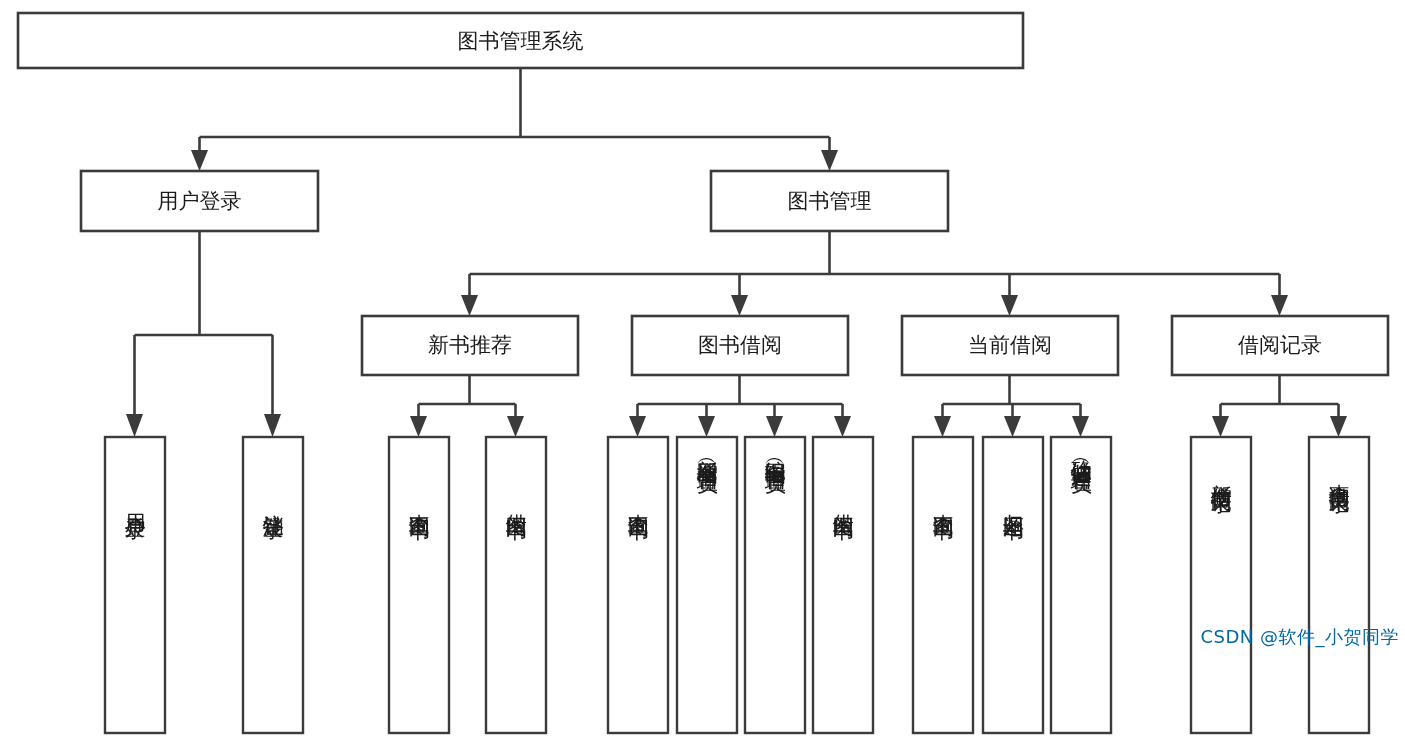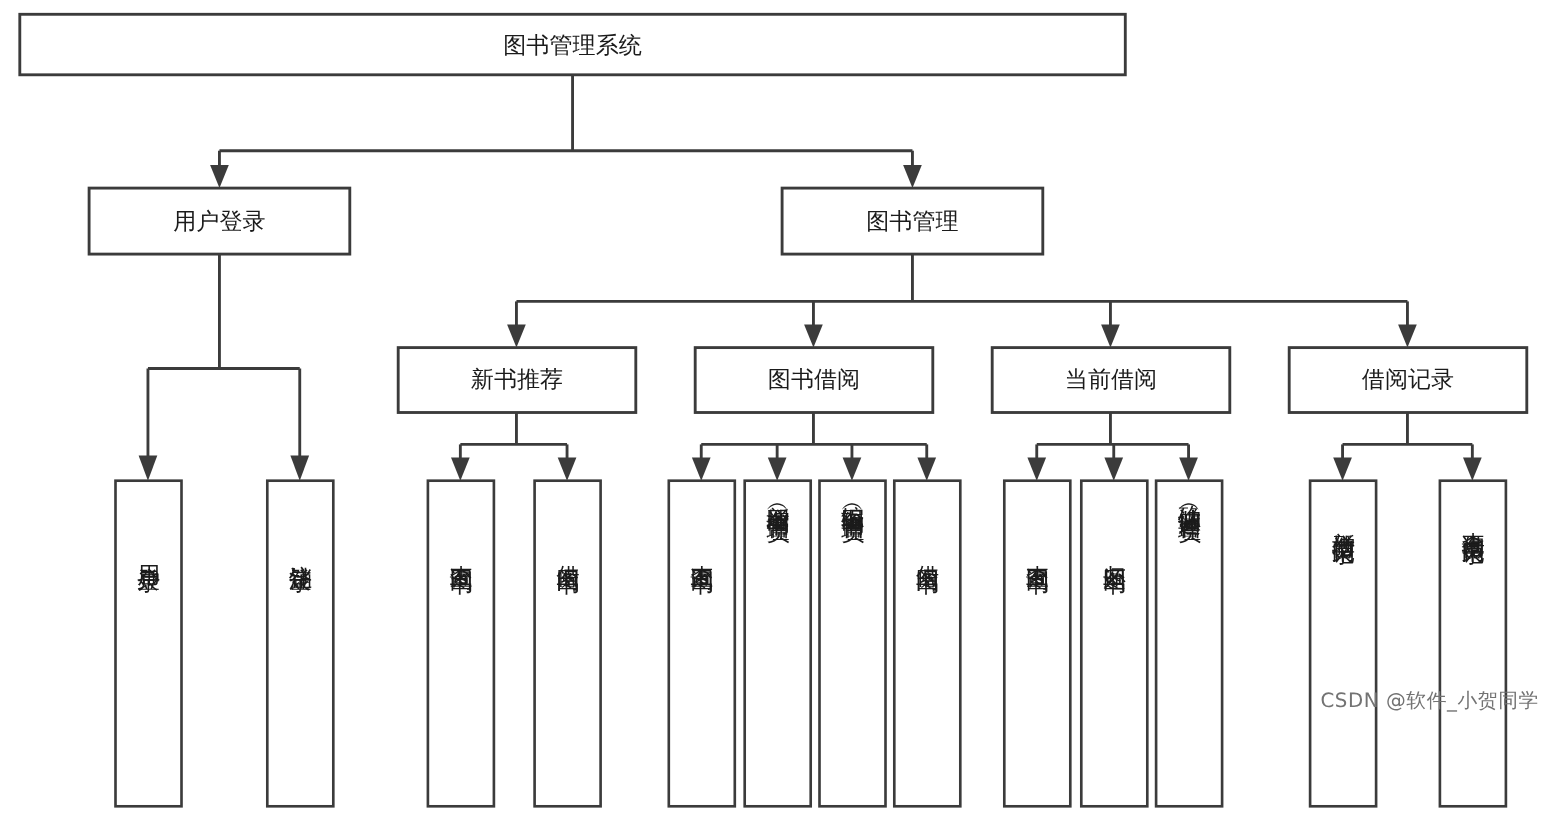--- a/index.html
+++ b/index.html
@@ -70,21 +70,21 @@
     letter-spacing: 2px;
     color: #1b1b1b;
     white-space: nowrap;
   }
   .watermark {
     position: absolute;
     right: 6px;
     bottom: 3px;
     font-family: "DejaVu Sans", "Liberation Sans", sans-serif;
     font-size: 18px;
-    color: #737373;
+    color: #0369a1;
     letter-spacing: 0.5px;
     white-space: nowrap;
   }
 </style>
 </head>
 <body>
 
 <div id="diagram-root">
 
   <svg class="diagram" viewBox="0 0 1405 747">

